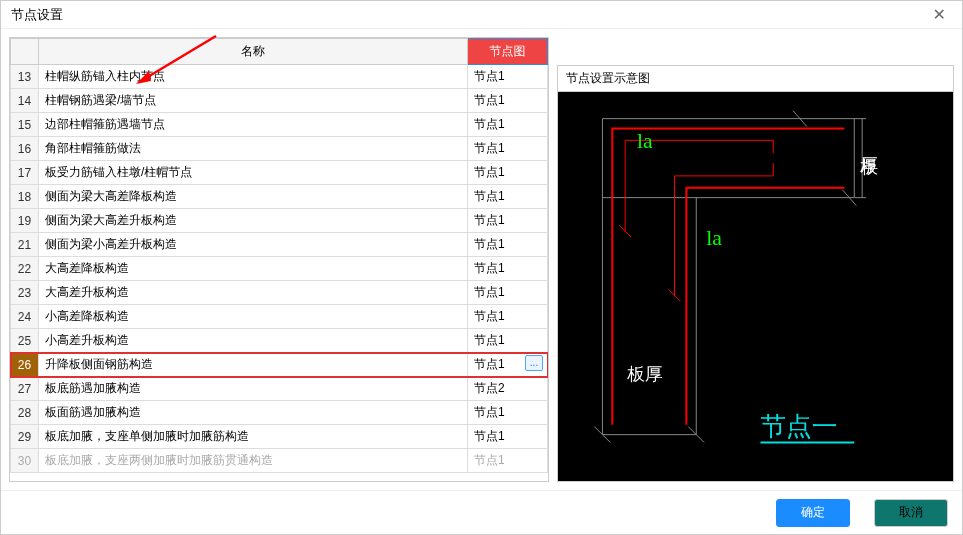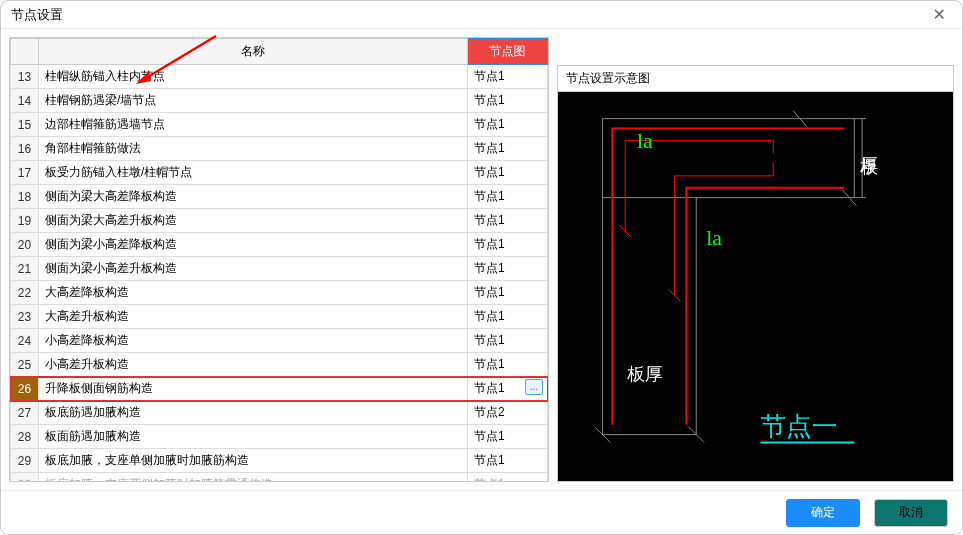--- a/index.html
+++ b/index.html
@@ -1,37 +1,37 @@
 <!DOCTYPE html>
 <html><head>
 <meta charset="utf-8">
 <style>
 * { box-sizing: border-box; margin: 0; padding: 0; }
 body { font-family: "Microsoft YaHei", sans-serif; font-size: 12px; background: #fff; width: 963px; height: 535px; overflow: hidden; position: relative; }
-.dialog { width: 963px; height: 535px; border: 1px solid #ccc; border-radius: 8px; position: relative; display: flex; flex-direction: column; }
+.dialog { width: 963px; height: 535px; border: 1px solid #ccc; border-radius: 0; position: relative; display: flex; flex-direction: column; }
 .titlebar { height: 28px; display: flex; align-items: center; padding: 0 10px; border-bottom: 1px solid #eee; }
 .titlebar .title { font-size: 13px; }
 .titlebar .close { margin-left: auto; font-size: 16px; cursor: pointer; color: #666; padding: 0 6px; }
 .content { flex: 1; display: flex; padding: 8px; gap: 8px; overflow: hidden; }
 .left-panel { width: 540px; border: 1px solid #ccc; overflow-y: auto; background: #fff; }
 .right-panel { flex: 1; border: 1px solid #ccc; display: flex; flex-direction: column; margin-top: 28px; }
 table { width: 100%; border-collapse: collapse; }
 th { background: #f5f5f5; border: 1px solid #ccc; padding: 4px; font-weight: normal; text-align: center; font-size: 12px; }
 th.selected-col { background: #ef4444; color: #fff; border: 1px solid #2a8de0; }
 td { border: 1px solid #ddd; padding: 3px 6px; font-size: 12px; height: 21px; }
 td.rownum { background: #f5f5f5; text-align: center; width: 28px; color: #333; margin-left: 8px; }
 tr.selected td.rownum { background: #a16207; color: #fff; }
 tr.selected { outline: 2px solid #e03030; outline-offset: -1px; }
 tr.selected td.value { position: relative; }
 tr.disabled td { color: #aaa; }
 .dots-btn { position: absolute; right: 4px; top: 2px; width: 18px; height: 16px; border: 1px solid #4da6ff; background: #eaf4ff; border-radius: 2px; display: flex; align-items: center; justify-content: center; cursor: pointer; }
 .dots-btn span { color: #1a73e8; font-size: 10px; line-height: 1; }
 .preview-title { padding: 4px 8px; border-bottom: 1px solid #ccc; font-size: 12px; }
 .preview-canvas { flex: 1; background: #000; position: relative; overflow: hidden; }
-.footer { height: 44px; display: flex; align-items: center; justify-content: flex-end; gap: 14px; padding: 0 14px; border-top: 1px solid #eee; }
+.footer { height: 44px; display: flex; align-items: center; justify-content: flex-end; gap: 24px; padding: 0 14px; border-top: 1px solid #eee; }
 .btn { min-width: 74px; height: 28px; border: 1px solid #ccc; background: #0f766e; border-radius: 3px; cursor: pointer; font-size: 12px; }
 .btn.primary { background: #1a8cff; color: #fff; border-color: #1a8cff; }
 .arrow { position: absolute; top: 30px; left: 130px; z-index: 5; }
 
 .preview-canvas svg { width: 100%; height: 100%; }
 .red-line { stroke: #ff0000; stroke-width: 2; fill: none; }
 .red-thin { stroke: #ff0000; stroke-width: 1; fill: none; }
 .gray-line { stroke: #888; stroke-width: 1; fill: none; }
 .cyan-text { fill: #00e0e0; font-size: 26px; font-family: "Microsoft YaHei"; }
 .cyan-underline { stroke: #00e0e0; stroke-width: 2; }
@@ -88,25 +88,20 @@
               <td class="rownum">18</td>
               <td>侧面为梁大高差降板构造</td>
               <td class="value">节点1</td>
             </tr>
             <tr>
               <td class="rownum">19</td>
               <td>侧面为梁大高差升板构造</td>
               <td class="value">节点1</td>
             </tr>
             <tr>
-              <td class="rownum">20</td>
-              <td>侧面为梁小高差降板构造</td>
-              <td class="value">节点1</td>
-            </tr>
-            <tr>
               <td class="rownum">21</td>
               <td>侧面为梁小高差升板构造</td>
               <td class="value">节点1</td>
             </tr>
             <tr>
               <td class="rownum">22</td>
               <td>大高差降板构造</td>
               <td class="value">节点1</td>
             </tr>
             <tr>

